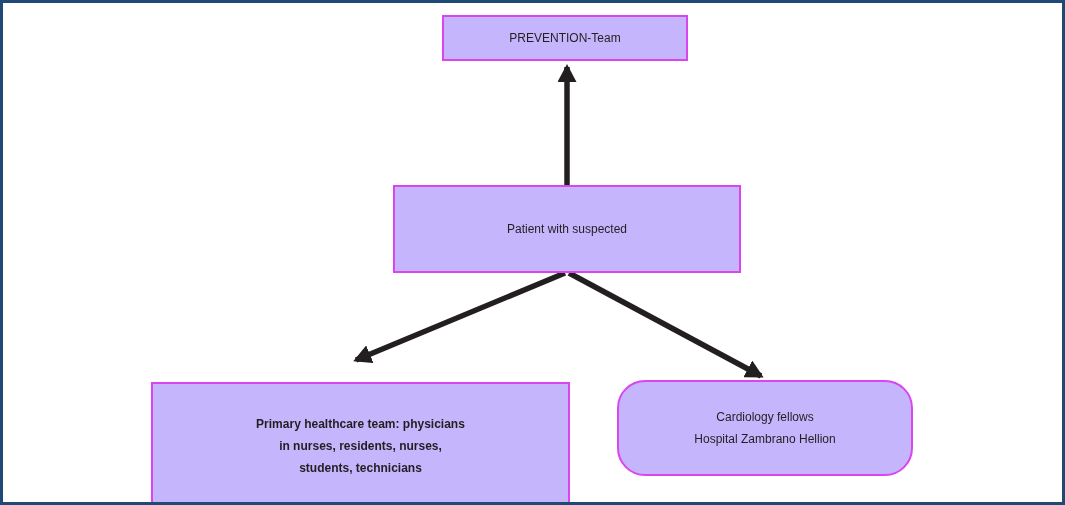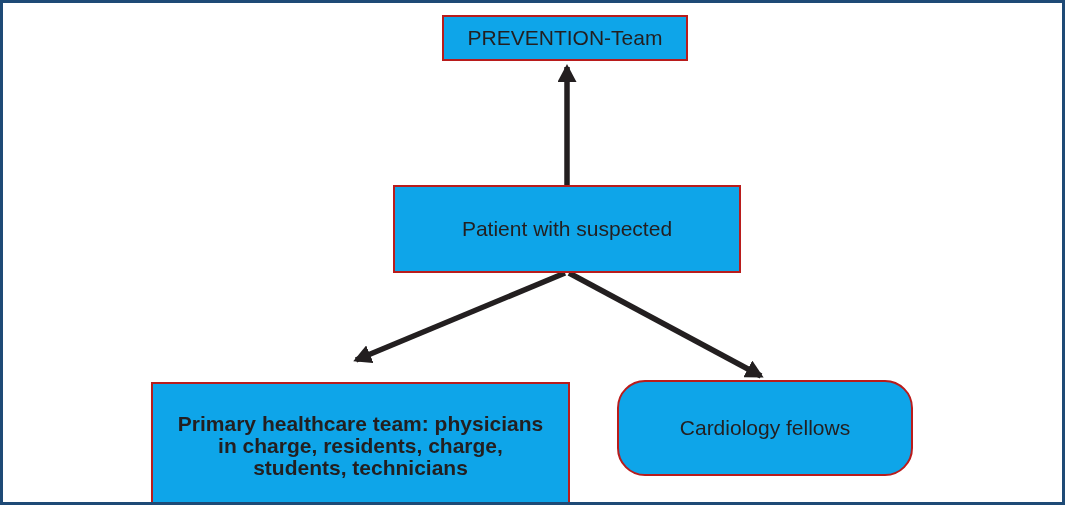--- a/index.html
+++ b/index.html
@@ -27,28 +27,28 @@
   .arrow-layer {
     position: absolute;
     left: 0;
     top: 0;
     width: 1065px;
     height: 505px;
   }
   .node {
     position: absolute;
     box-sizing: border-box;
-    border: 2px solid #b91c1c;
-    background: #0ea5e9;
+    border: 2px solid #d946ef;
+    background: #c4b5fd;
     display: flex;
     align-items: center;
     justify-content: center;
     text-align: center;
     color: #231f20;
-    font-size: 21px;
+    font-size: 12px;
     line-height: 22px;
   }
   .node .line { display: block; }
   .node-prevention { left: 442px; top: 15px;  width: 246px; height: 46px; }
   .node-patient    { left: 393px; top: 185px; width: 348px; height: 88px; }
   .node-primary    { left: 151px; top: 382px; width: 419px; height: 128px; font-weight: bold; }
   .node-cardiology { left: 617px; top: 380px; width: 296px; height: 96px; border-radius: 28px; }
 </style>
 </head>
 <body>
@@ -75,25 +75,26 @@
 
     <div class="node node-patient">
       <div>
         <span class="line">Patient with suspected</span>
       </div>
     </div>
 
     <div class="node node-primary">
       <div>
         <span class="line">Primary healthcare team: physicians</span>
-        <span class="line">in charge, residents, charge,</span>
+        <span class="line">in nurses, residents, nurses,</span>
         <span class="line">students, technicians</span>
       </div>
     </div>
 
     <div class="node node-cardiology">
       <div>
         <span class="line">Cardiology fellows</span>
+        <span class="line">Hospital Zambrano Hellion</span>
       </div>
     </div>
 
   </div>
 </div>
 
 </body></html>

